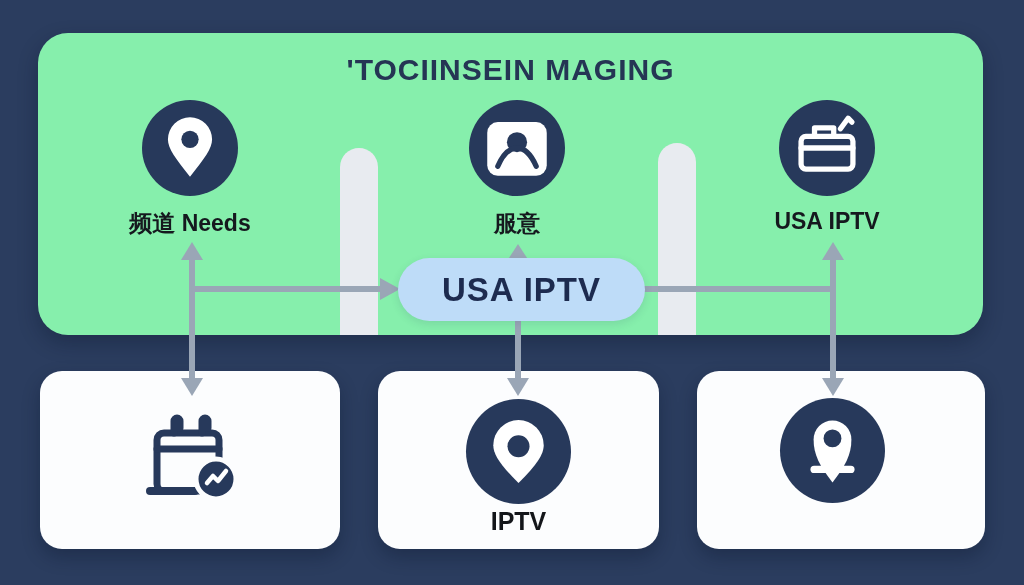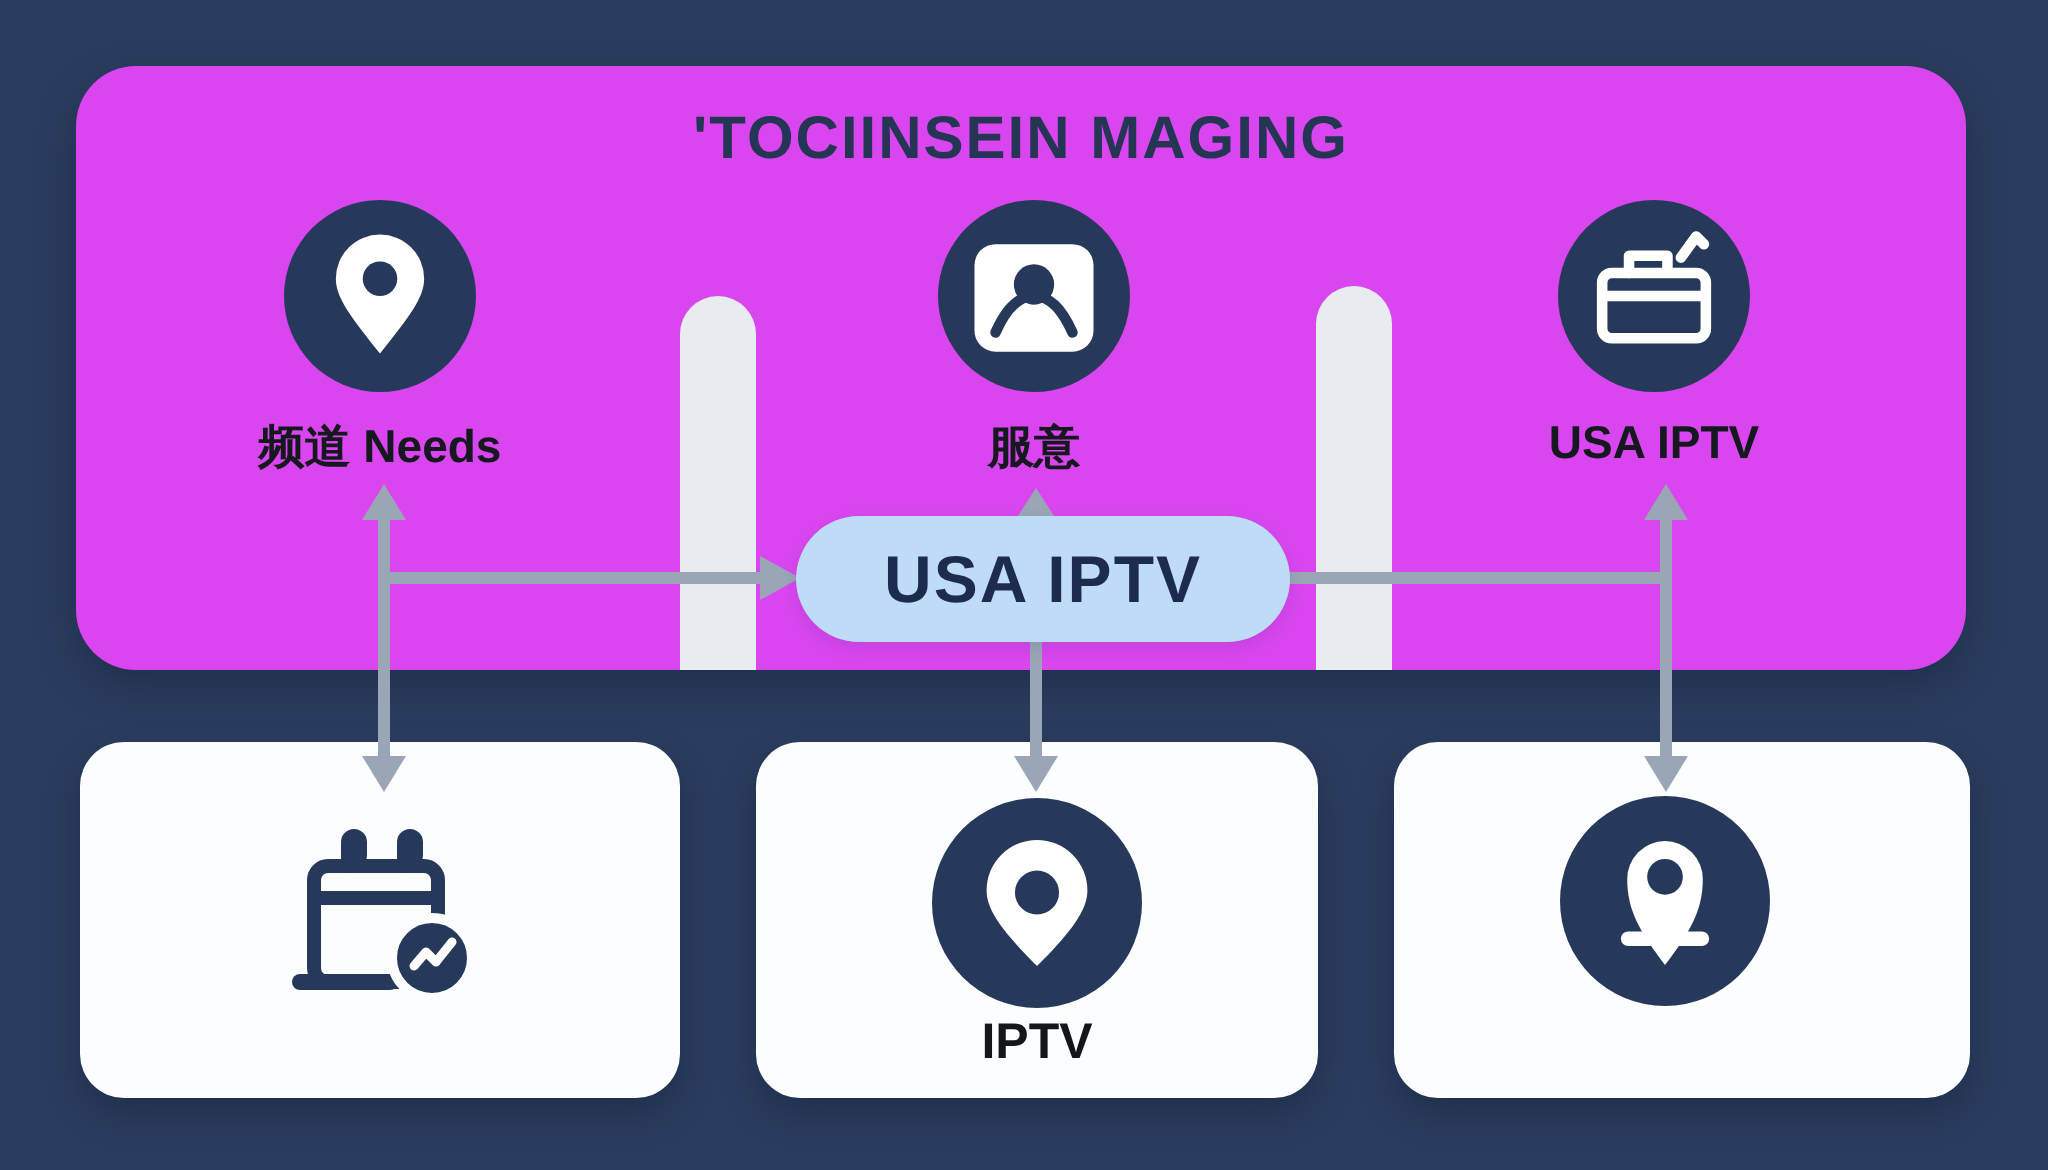--- a/index.html
+++ b/index.html
@@ -12,21 +12,21 @@
     height: 585px;
     background: #2b3d5f;
     overflow: hidden;
   }
 
   
   .top-card {
     position: absolute;
     left: 38px; top: 33px;
     width: 945px; height: 302px;
-    background: #d946ef;
+    background: #86efac;
     border-radius: 30px;
     box-shadow: 0 8px 20px rgba(8, 18, 38, 0.30);
     z-index: 1;
   }
   .diagram-title {
     position: absolute;
     left: 0; top: 20px; width: 100%;
     text-align: center;
     font-size: 30px;
     font-weight: 800;

